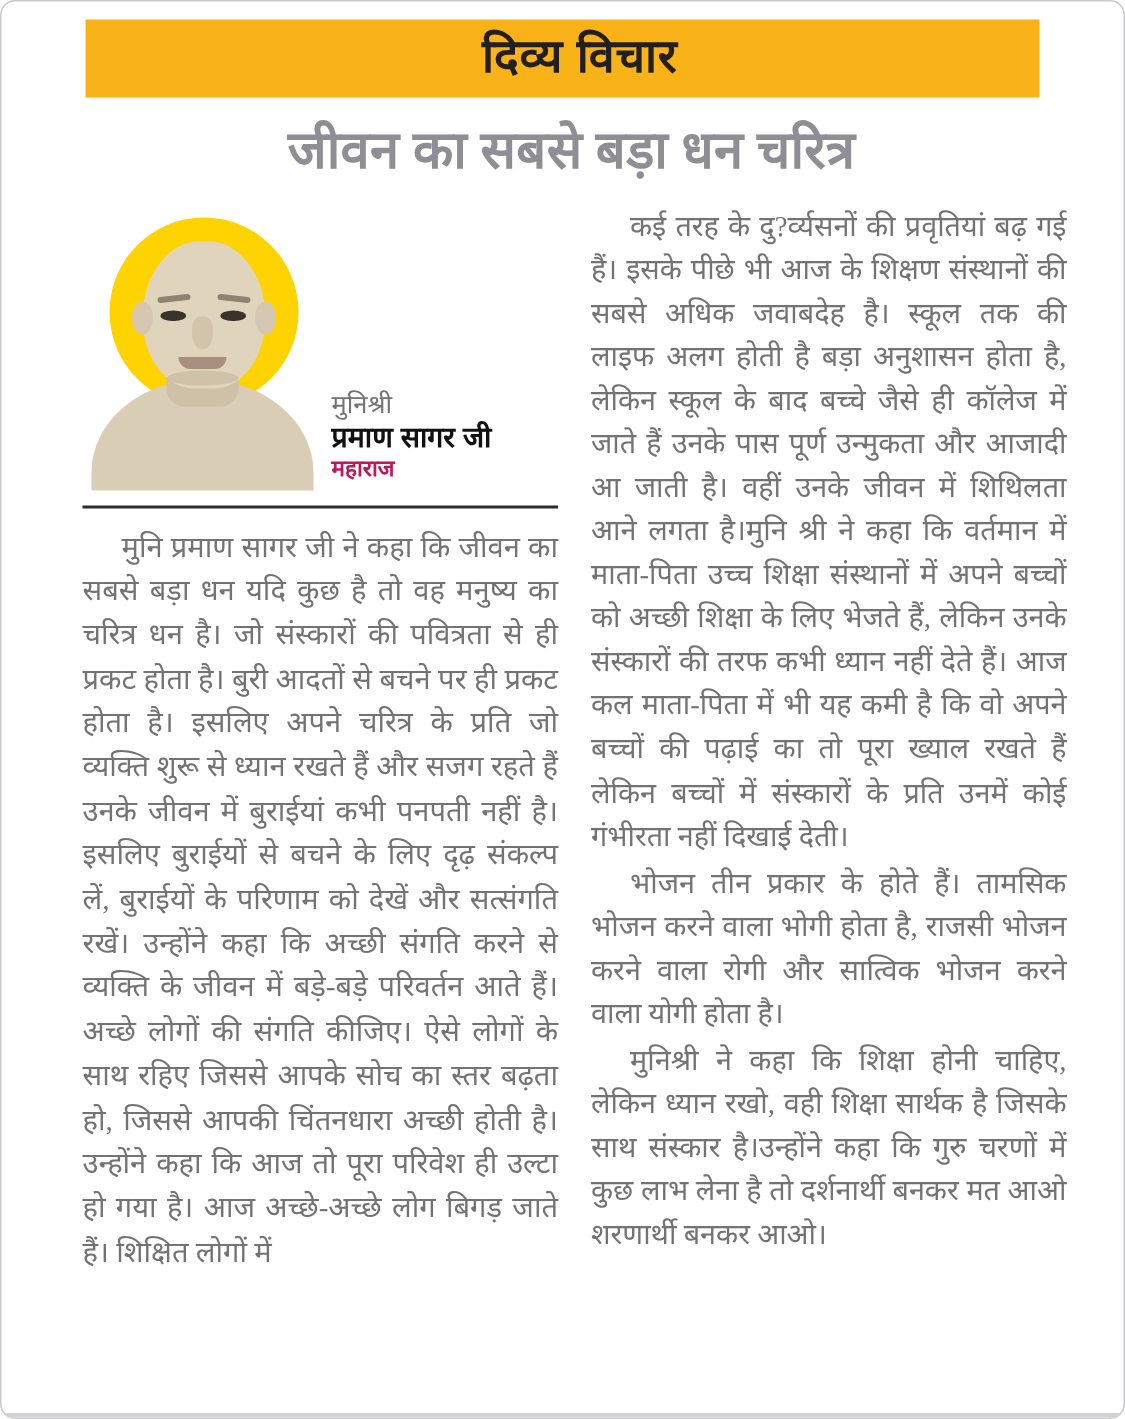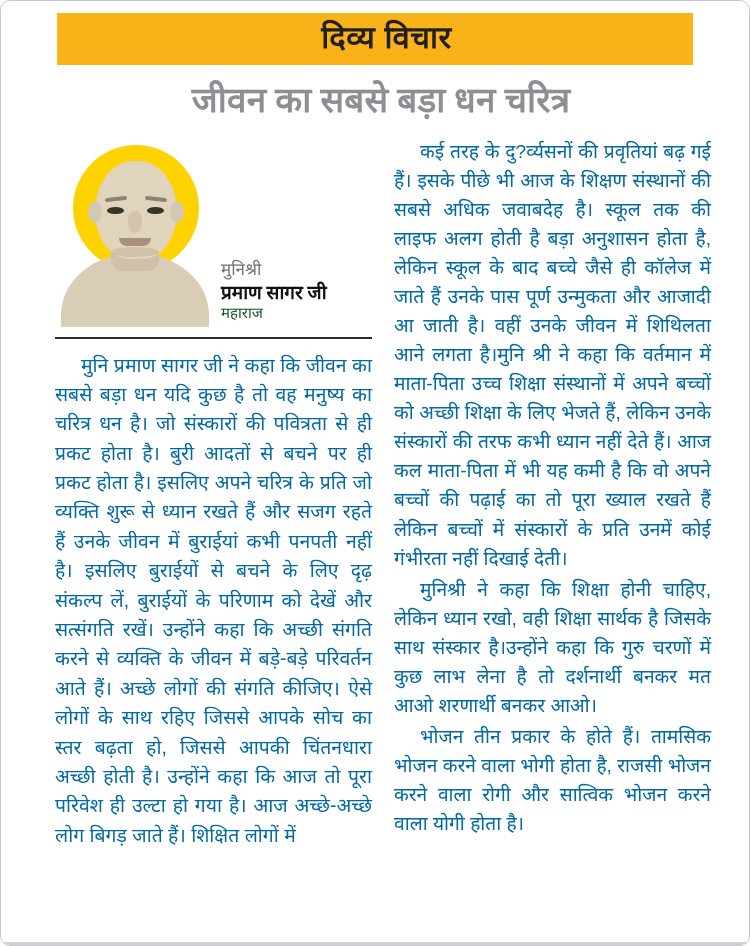--- a/index.html
+++ b/index.html
@@ -193,47 +193,48 @@
   .credit {
     padding: 0 0 4px 6px;
     line-height: 1.22;
   }
   .credit-pre {
     font-family: "Liberation Sans", "DejaVu Sans", sans-serif;
     font-size: 17px;
     color: #737373;
   }
   .credit-name {
-    font-family: Liberation Serif, serif;
+    font-family: Liberation Sans, sans-serif;
     font-size: 19px;
     font-weight: bold;
     color: #111111;
   }
   .credit-post {
     font-family: "Liberation Sans", "DejaVu Sans", sans-serif;
     font-size: 15px;
-    color: #14532d;
+    color: #be185d;
+    font-weight: bold;
   }
 
   .rule {
     height: 0;
     border-top: 2px solid #2c2c2c;
     margin: 10px 0 12px 0;
   }
 
   
   .para {
     margin: 0 0 0 0;
-    font-family: Liberation Sans, sans-serif;
+    font-family: Liberation Serif, serif;
     font-size: 19.4px;
     line-height: 1.515;
     text-align: justify;
     text-justify: inter-word;
     text-indent: 26px;
-    color: #0369a1;
+    color: #737373;
     hyphens: none;
   }
   .para + .para { margin-top: 2px; }
   .col-right .para { font-size: 19.2px; }
 
   
   .footer-rule {
     position: absolute;
     left: 1px;
     right: 1px;
@@ -290,23 +291,23 @@
       <div class="rule"></div>
 
       <p class="para">मुनि प्रमाण सागर जी  ने कहा कि  जीवन का सबसे बड़ा धन यदि कुछ है तो वह मनुष्य का चरित्र धन है। जो संस्कारों की पवित्रता से ही प्रकट होता है। बुरी आदतों से बचने पर ही प्रकट होता है। इसलिए अपने चरित्र के प्रति जो व्यक्ति शुरू से ध्यान रखते हैं और सजग रहते हैं उनके जीवन में बुराईयां कभी पनपती नहीं है। इसलिए बुराईयों से बचने के लिए दृढ़ संकल्प लें, बुराईयों के परिणाम को देखें और सत्संगति रखें। उन्होंने कहा कि अच्छी संगति करने से व्यक्ति के जीवन में बड़े-बड़े परिवर्तन आते हैं। अच्छे लोगों की संगति कीजिए। ऐसे लोगों के साथ रहिए जिससे आपके सोच का स्तर बढ़ता हो, जिससे आपकी चिंतनधारा अच्छी होती है। उन्होंने कहा कि आज तो पूरा परिवेश ही उल्टा हो गया है। आज अच्छे-अच्छे लोग बिगड़ जाते हैं। शिक्षित लोगों में</p>
 
     </div>
 
     <div class="col col-right">
 
       <p class="para">कई तरह के दु?र्व्यसनों की प्रवृतियां बढ़ गई हैं। इसके पीछे भी आज के शिक्षण संस्थानों की सबसे अधिक जवाबदेह है। स्कूल तक की लाइफ अलग होती है बड़ा अनुशासन होता है, लेकिन स्कूल के बाद बच्चे जैसे ही कॉलेज में जाते हैं उनके पास पूर्ण उन्मुकता और आजादी आ जाती है। वहीं उनके जीवन में शिथिलता आने लगता है।मुनि श्री ने कहा कि वर्तमान में माता-पिता उच्च शिक्षा संस्थानों में अपने बच्चों को अच्छी शिक्षा के लिए भेजते हैं, लेकिन उनके संस्कारों की तरफ कभी ध्यान नहीं देते हैं। आज कल माता-पिता में भी यह कमी है कि वो अपने बच्चों की पढ़ाई का तो पूरा ख्याल रखते हैं लेकिन बच्चों में संस्कारों के प्रति उनमें कोई गंभीरता नहीं दिखाई देती।</p>
 
+      <p class="para">भोजन तीन प्रकार के होते हैं। तामसिक भोजन करने वाला भोगी होता है, राजसी भोजन करने वाला रोगी और सात्विक भोजन करने वाला योगी होता है।</p>
+
       <p class="para">मुनिश्री ने कहा कि शिक्षा होनी चाहिए, लेकिन ध्यान रखो, वही शिक्षा सार्थक है जिसके साथ संस्कार है।उन्होंने कहा कि गुरु चरणों में कुछ लाभ लेना है तो दर्शनार्थी बनकर मत आओ शरणार्थी बनकर आओ।</p>
 
-      <p class="para">भोजन तीन प्रकार के होते हैं। तामसिक भोजन करने वाला भोगी होता है, राजसी भोजन करने वाला रोगी और सात्विक भोजन करने वाला योगी होता है।</p>
-
     </div>
 
   </div>
 
   <div class="footer-rule"></div>
 
 </div>
 
 </body></html>

